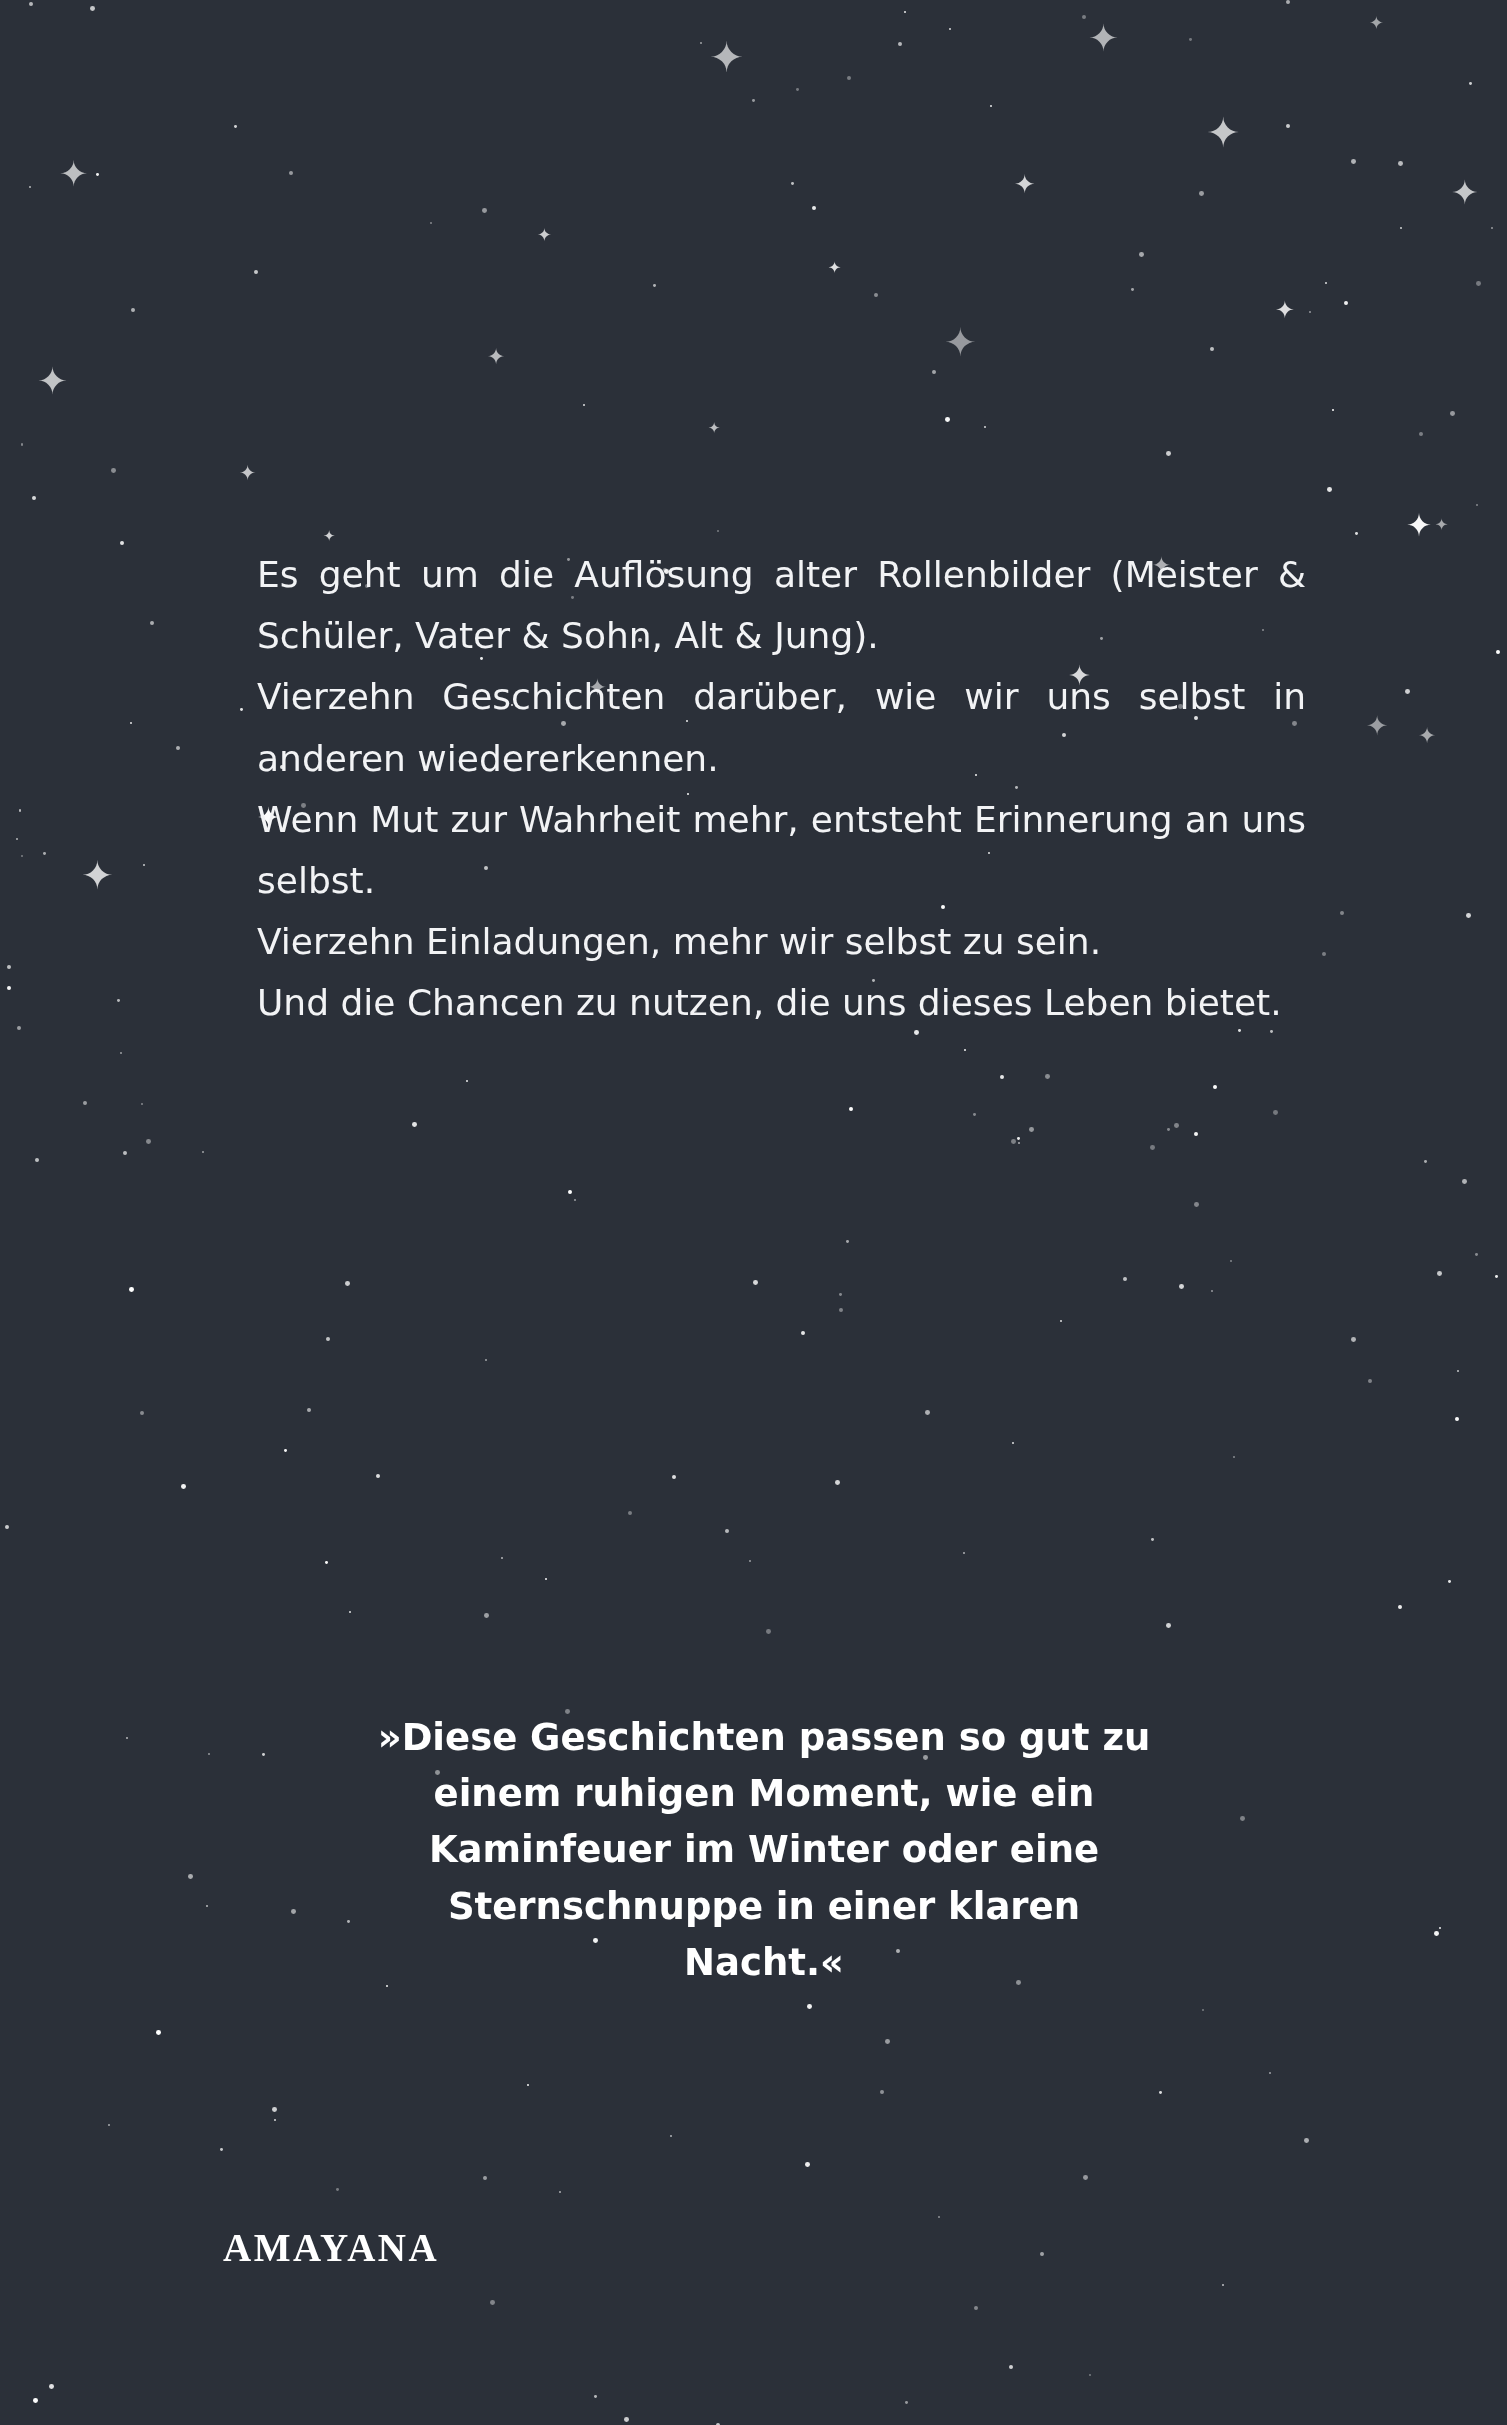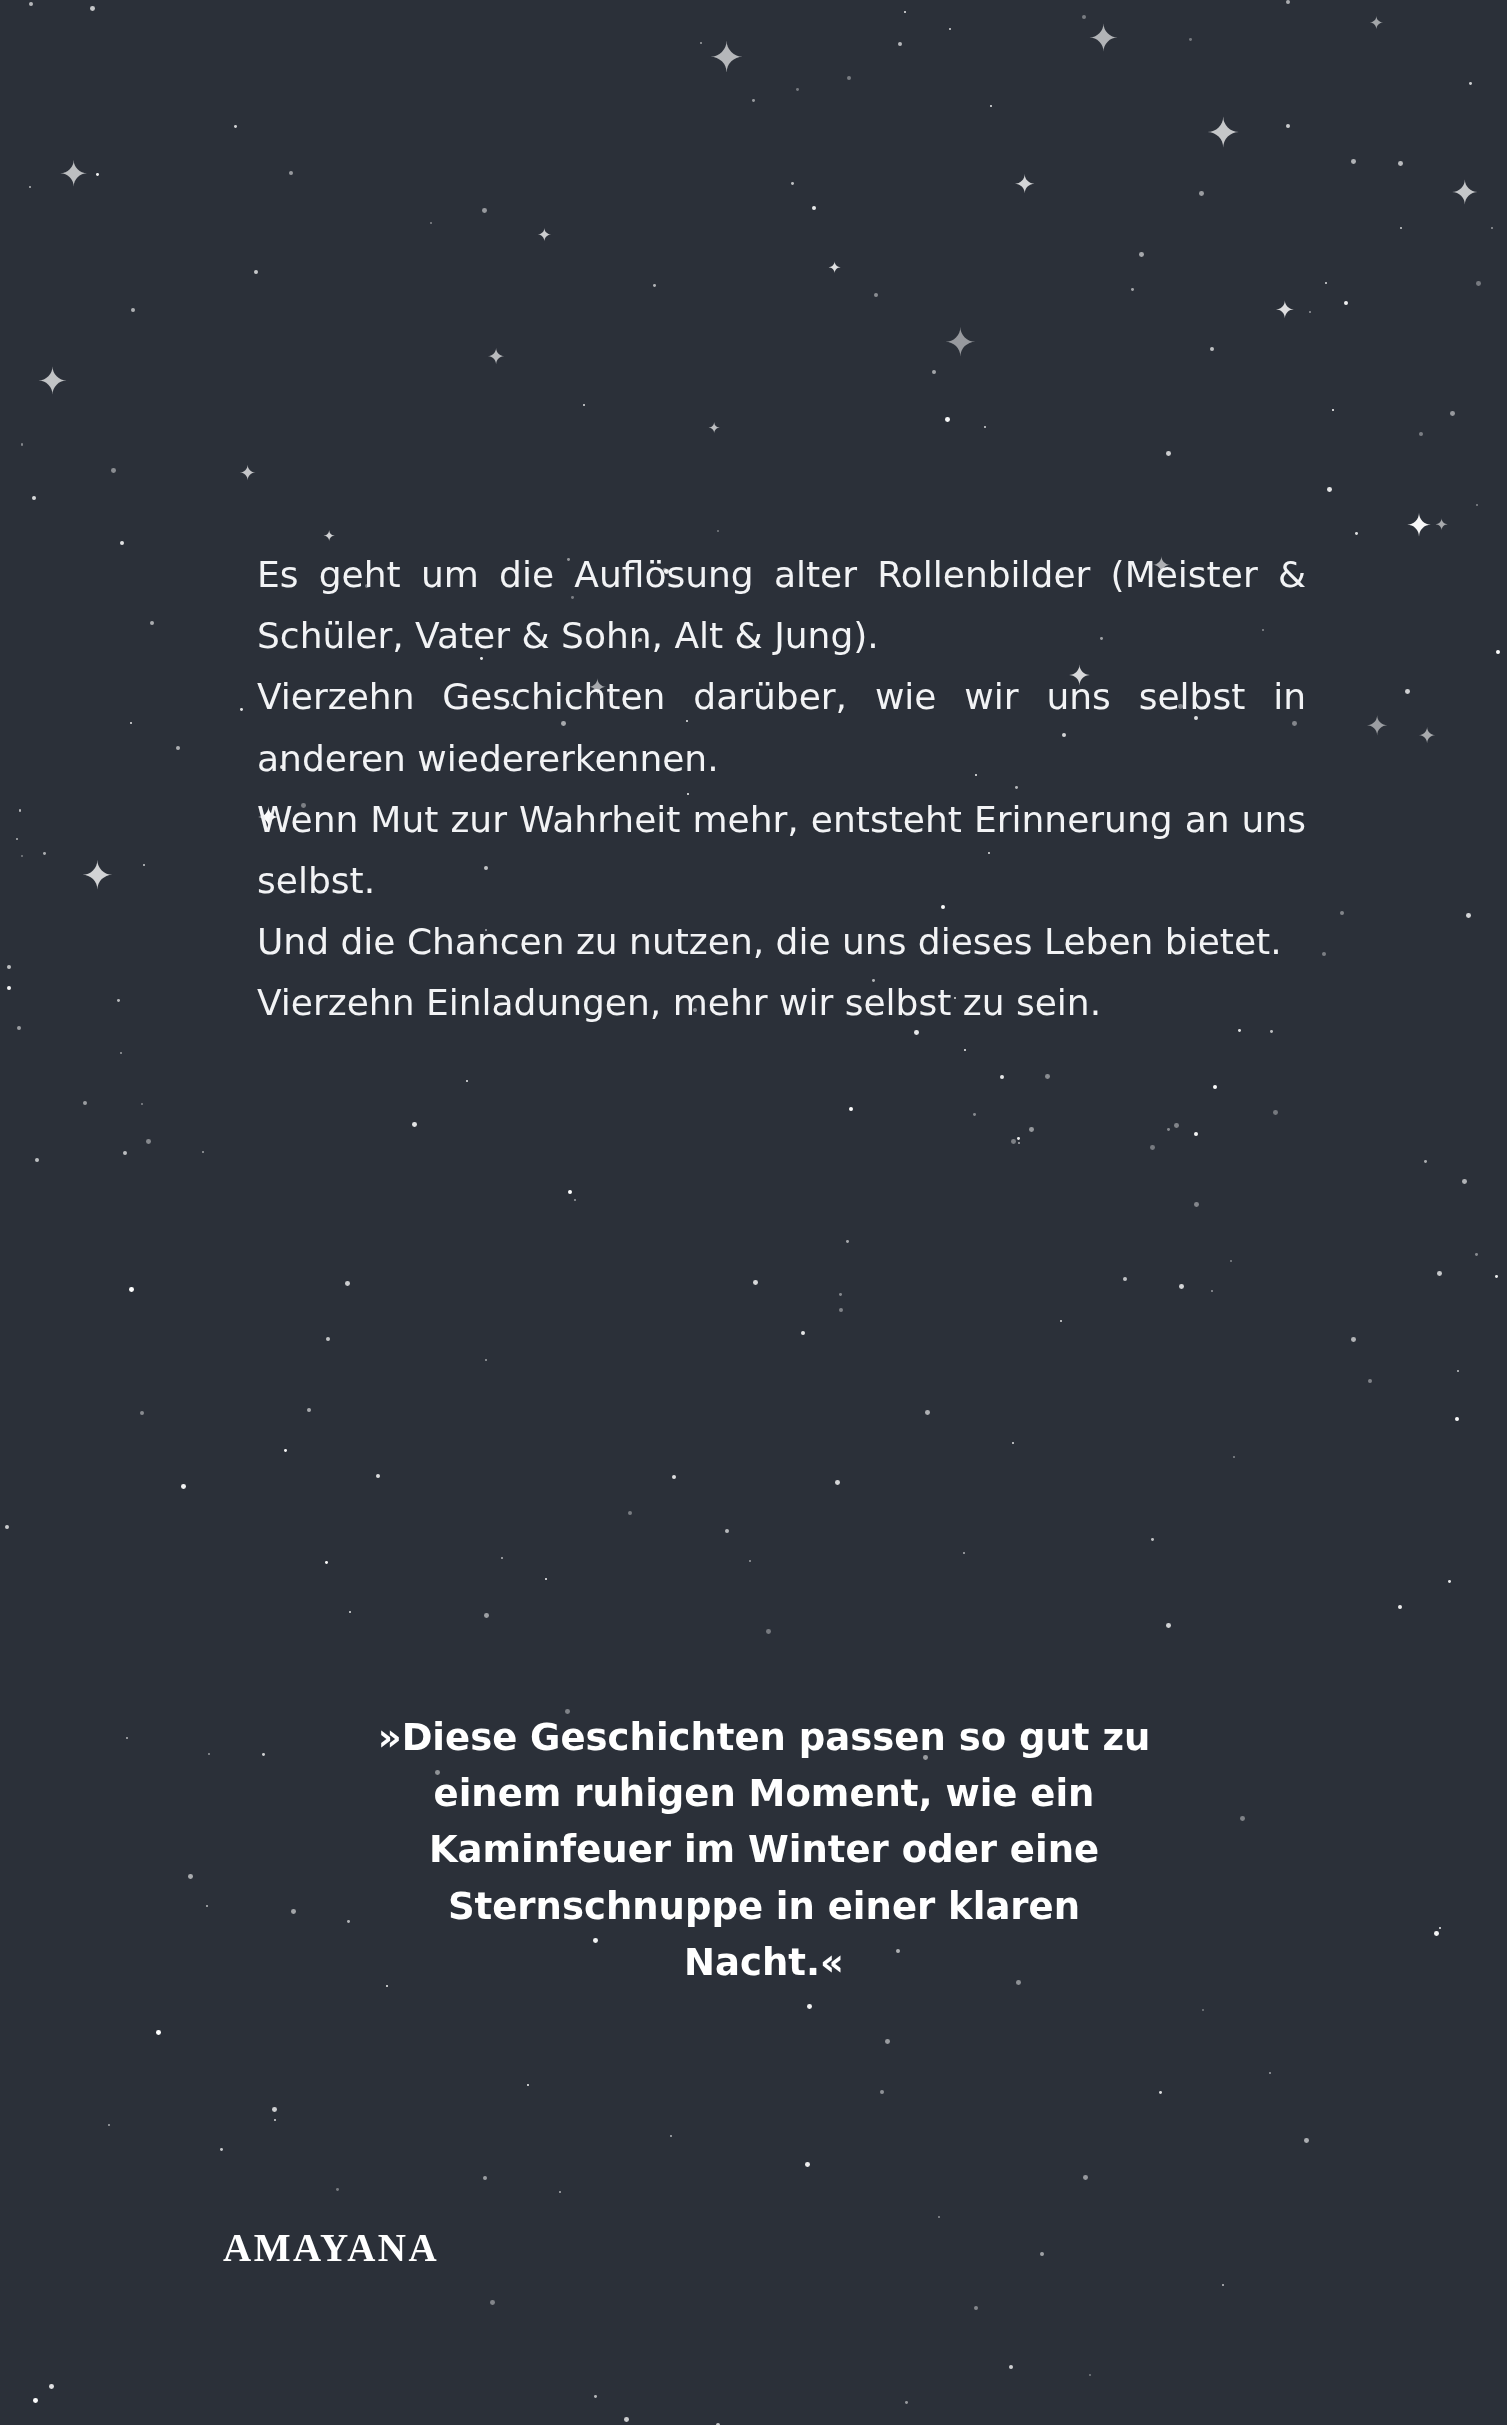--- a/index.html
+++ b/index.html
@@ -368,22 +368,22 @@
       <div class="star-spark" style="font-size: 35px; left: 59px; top: 157px; opacity: 0.69;">✦</div>
     </div>
 
   <div class="content">
 
 
     <div class="blurb">
       <p>Es geht um die Auflösung alter Rollenbilder (Meister &amp; Schüler, Vater &amp; Sohn, Alt &amp; Jung).</p>
       <p>Vierzehn Geschichten darüber, wie wir uns selbst in anderen wiedererkennen.</p>
       <p>Wenn Mut zur Wahrheit mehr, entsteht Erinnerung an uns selbst.</p>
+      <p>Vierzehn Einladungen, mehr wir selbst zu sein.</p>
       <p>Und die Chancen zu nutzen, die uns dieses Leben bietet.</p>
-      <p>Vierzehn Einladungen, mehr wir selbst zu sein.</p>
     </div>
 
     <div class="quote">»Diese Geschichten passen so gut zu einem ruhigen Moment, wie ein Kaminfeuer im Winter oder eine Sternschnuppe in einer klaren Nacht.«</div>
 
     <div class="logo">AMAYANA</div>
 
   </div>
 </div>
 
 

